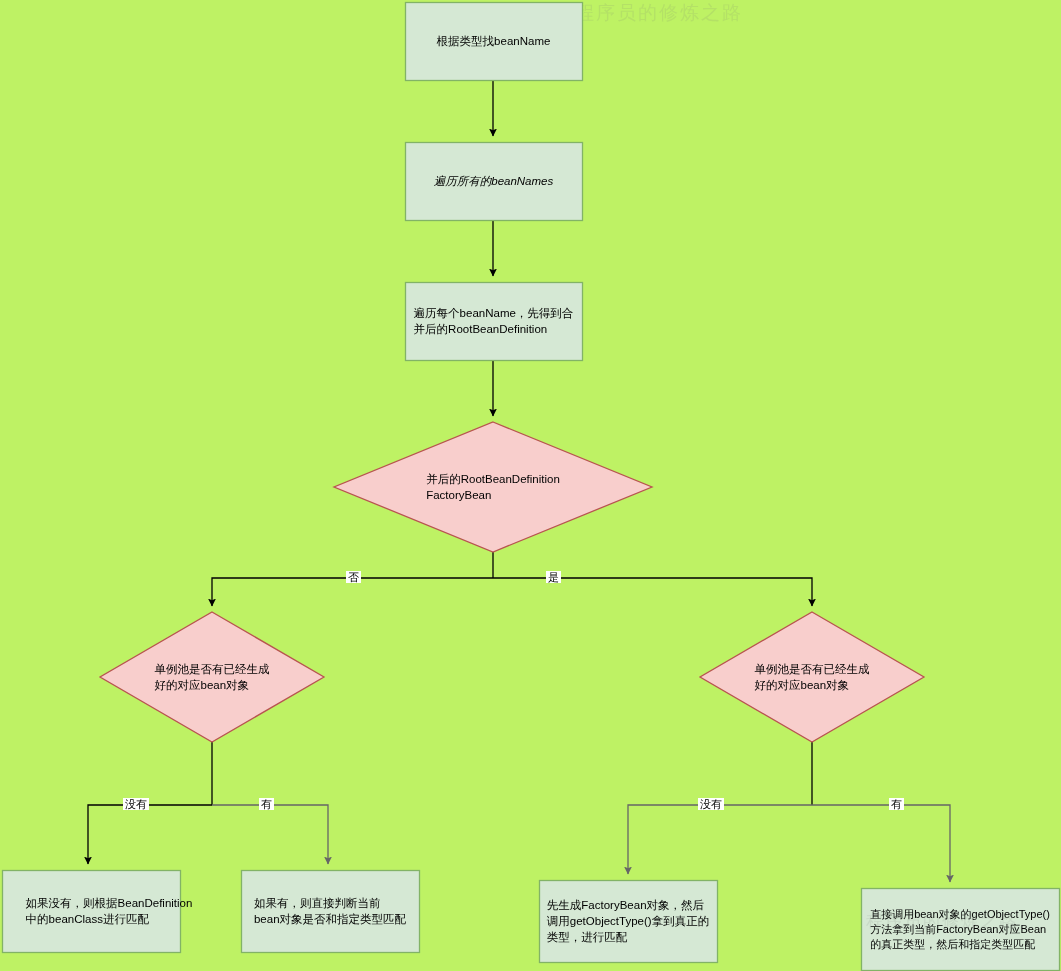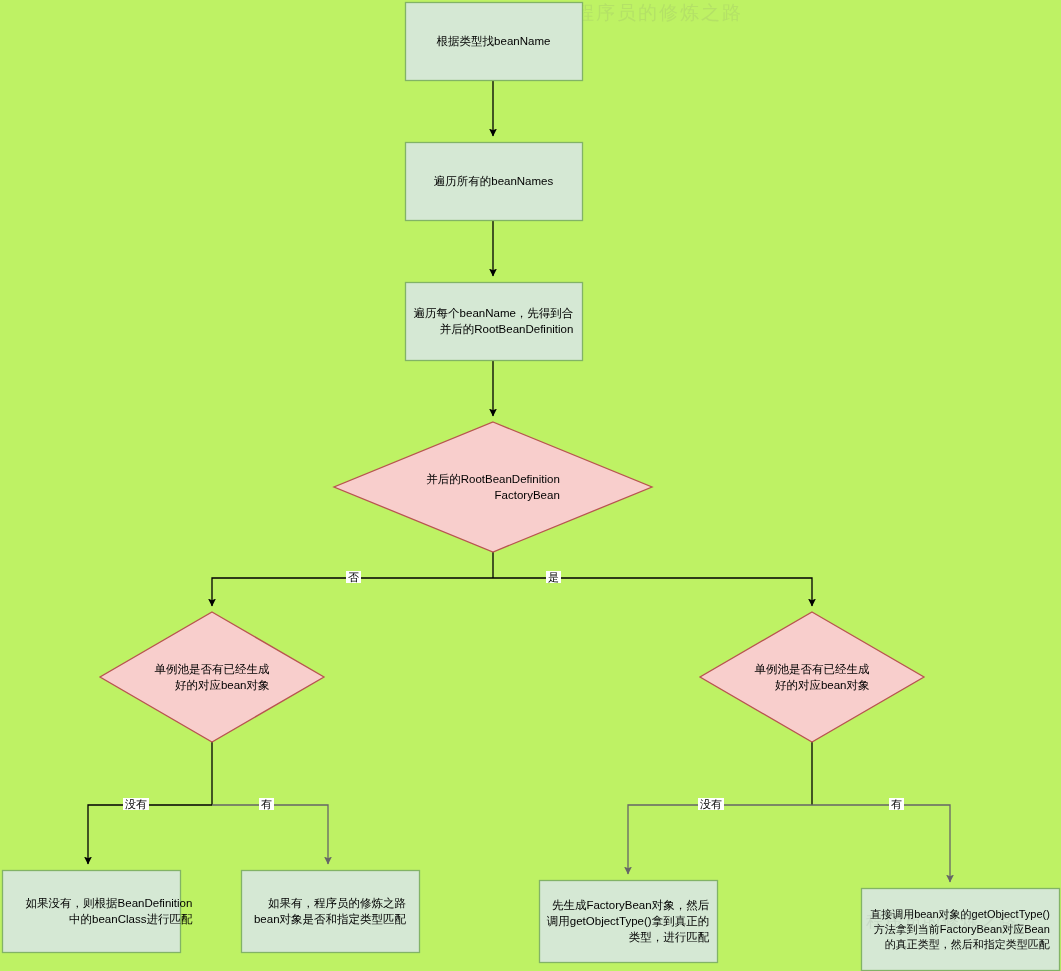--- a/index.html
+++ b/index.html
@@ -20,21 +20,21 @@
     left: 0;
     top: 0;
     width: 1061px;
     height: 971px;
   }
   .node-text {
     position: absolute;
     display: flex;
     align-items: center;
     justify-content: center;
-    text-align: right;
+    text-align: left;
     color: #000000;
     font-size: 11.5px;
     line-height: 16px;
     letter-spacing: 0px;
     pointer-events: none;
     white-space: pre-line;
   }
   .edge-label {
     position: absolute;
     color: #000000;
@@ -97,32 +97,32 @@
     <rect x="241.5" y="870.5" width="178" height="82" fill="#d5e8d4" stroke="#82b366" stroke-width="1.3"></rect>
     <rect x="539.5" y="880.5" width="178" height="82" fill="#d5e8d4" stroke="#82b366" stroke-width="1.3"></rect>
     <rect x="861.5" y="888.5" width="198" height="82" fill="#d5e8d4" stroke="#82b366" stroke-width="1.3"></rect>
 
     <polygon points="493,422 652,487 493,552 334,487" fill="#f8cecc" stroke="#b85450" stroke-width="1.3"></polygon>
     <polygon points="212,612 324,677 212,742 100,677" fill="#f8cecc" stroke="#b85450" stroke-width="1.3"></polygon>
     <polygon points="812,612 924,677 812,742 700,677" fill="#f8cecc" stroke="#b85450" stroke-width="1.3"></polygon>
   </svg>
 
   <div class="node-text" style="left:405px; top:2px; width:177px; height:78px;">根据类型找beanName</div>
-  <div class="node-text" style="left:405px; top:142px; width:177px; height:78px;">遍历所有的beanNames</div>
+  <div class="node-text" style="left:405px; top:142px; width:177px; height:78px;font-style:italic;">遍历所有的beanNames</div>
   <div class="node-text" style="left:405px; top:282px; width:177px; height:78px;">遍历每个beanName，先得到合
 并后的RootBeanDefinition</div>
   <div class="node-text" style="left:334px; top:422px; width:318px; height:130px;">并后的RootBeanDefinition
 FactoryBean</div>
   <div class="node-text" style="left:100px; top:612px; width:224px; height:130px;">单例池是否有已经生成
 好的对应bean对象</div>
   <div class="node-text" style="left:700px; top:612px; width:224px; height:130px;">单例池是否有已经生成
 好的对应bean对象</div>
   <div class="node-text" style="left:2px; top:870px; width:214px; height:82px;">如果没有，则根据BeanDefinition
 中的beanClass进行匹配</div>
-  <div class="node-text" style="left:241px; top:870px; width:178px; height:82px;">如果有，程序员的修炼之路
+  <div class="node-text" style="left:241px; top:870px; width:178px; height:82px;">如果有，则直接判断当前
 bean对象是否和指定类型匹配</div>
   <div class="node-text" style="left:539px; top:880px; width:178px; height:82px;">先生成FactoryBean对象，然后
 调用getObjectType()拿到真正的
 类型，进行匹配</div>
   <div class="node-text" style="left:861px; top:888px; width:198px; height:82px; font-size:11px; line-height:15px;border-radius:15px;">直接调用bean对象的getObjectType()
 方法拿到当前FactoryBean对应Bean
 的真正类型，然后和指定类型匹配</div>
 
   <div class="watermark" style="left:866px; top:910px; font-size:17px;">程序员的修炼之路</div>
 

